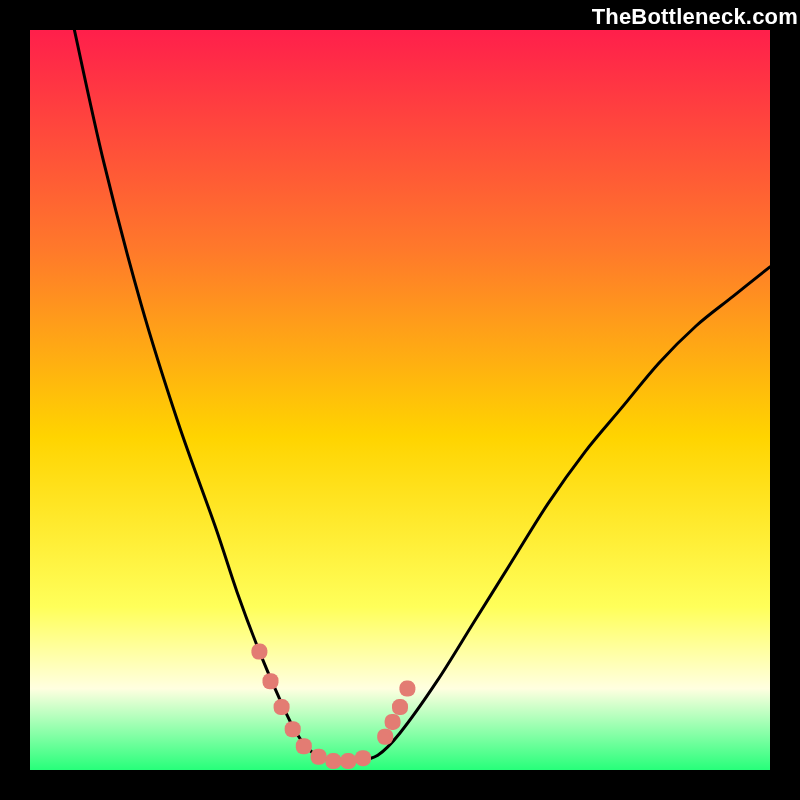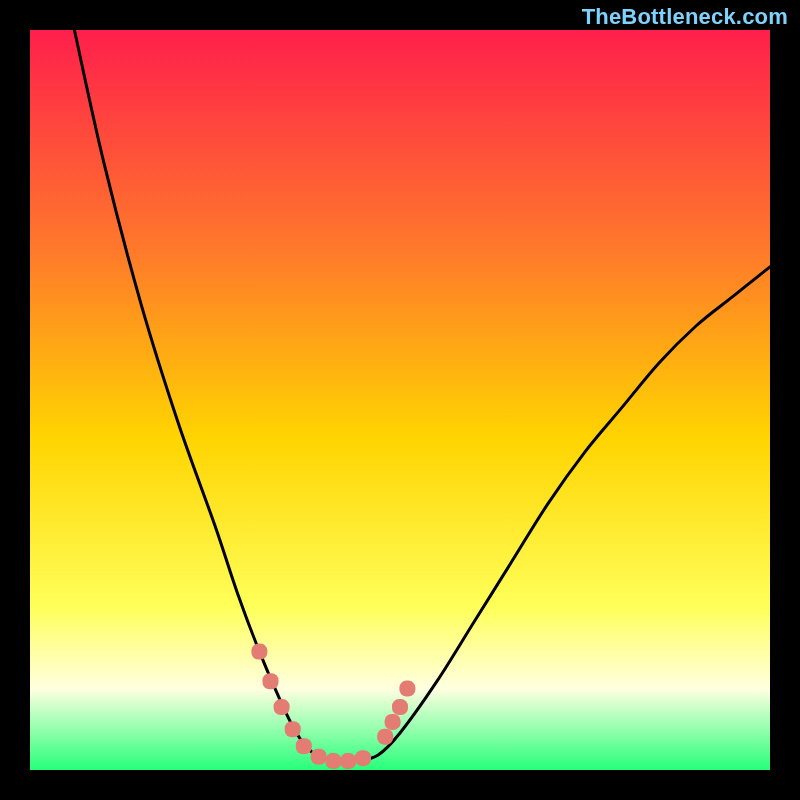--- a/index.html
+++ b/index.html
@@ -27,25 +27,25 @@
   .gradient {
     position: absolute;
     left: 0;
     top: 0;
     width: 740px;
     height: 740px;
   }
   .watermark {
     position: absolute;
     top: 4px;
-    right: 12px;
+    right: 2px;
     font-family: Arial, Helvetica, sans-serif;
     font-size: 22px;
     font-weight: 600;
-    color: #7dd3fc;
+    color: #ffffff;
     letter-spacing: 0.2px;
     user-select: none;
   }
   svg.curve {
     position: absolute;
     left: 0;
     top: 0;
     width: 740px;
     height: 740px;
   }

